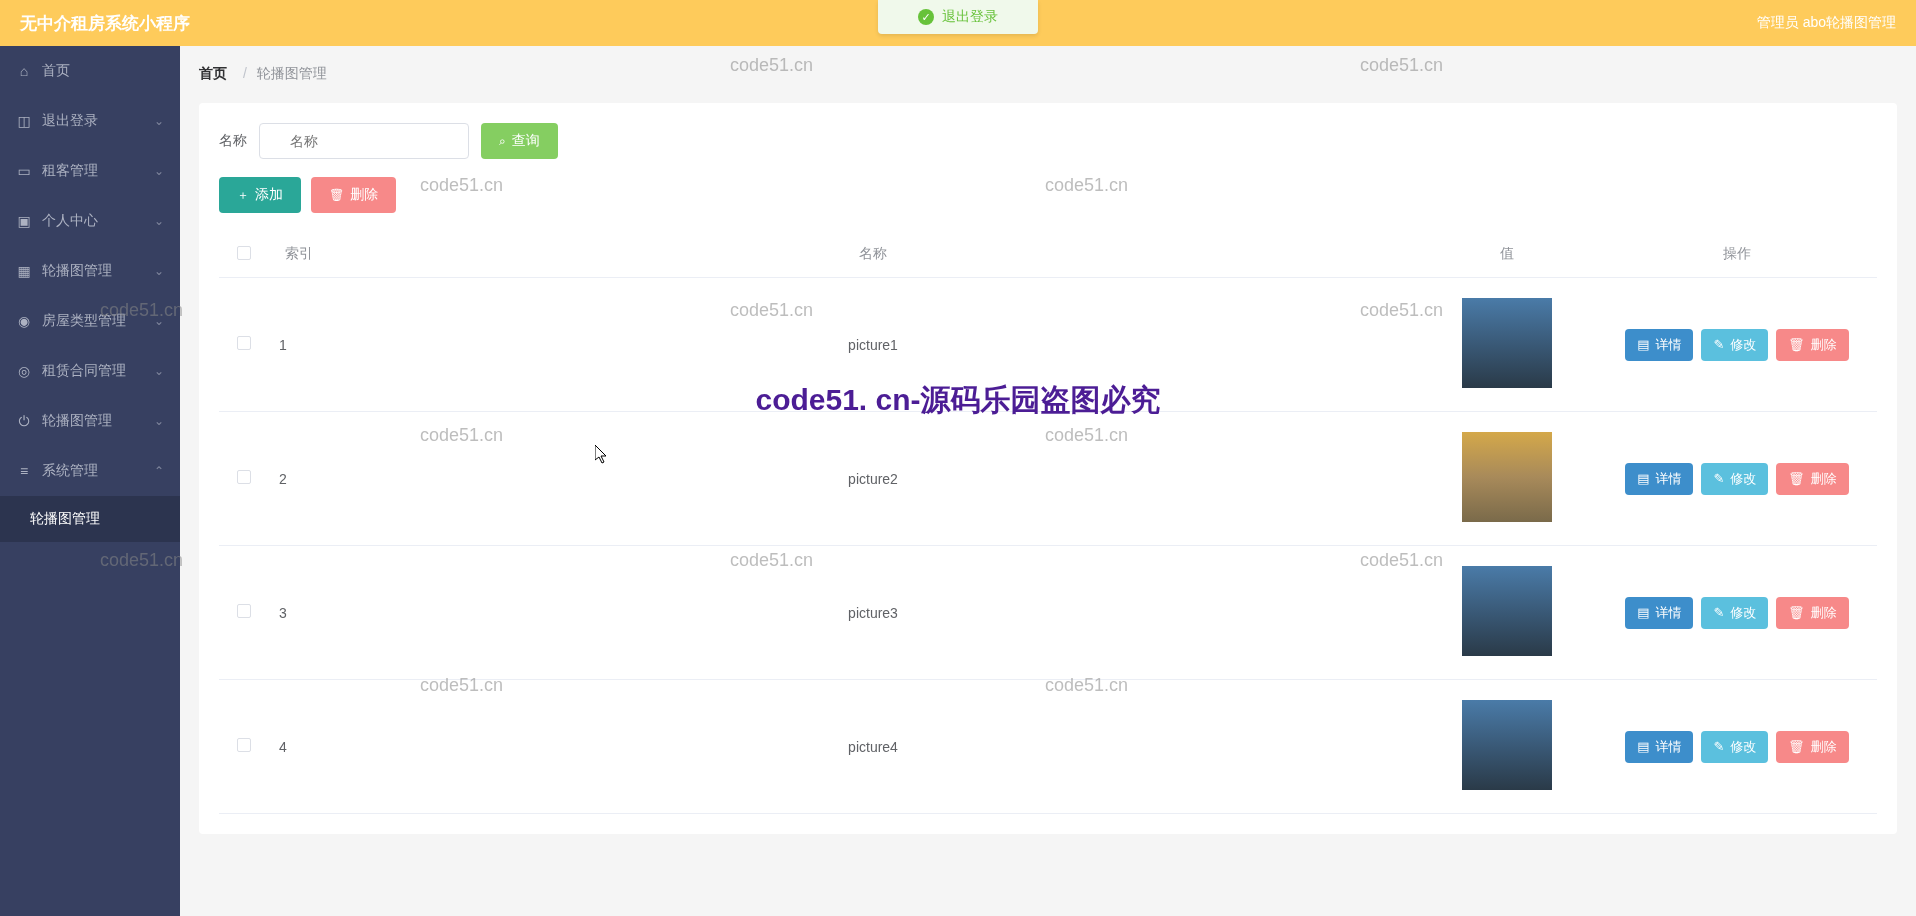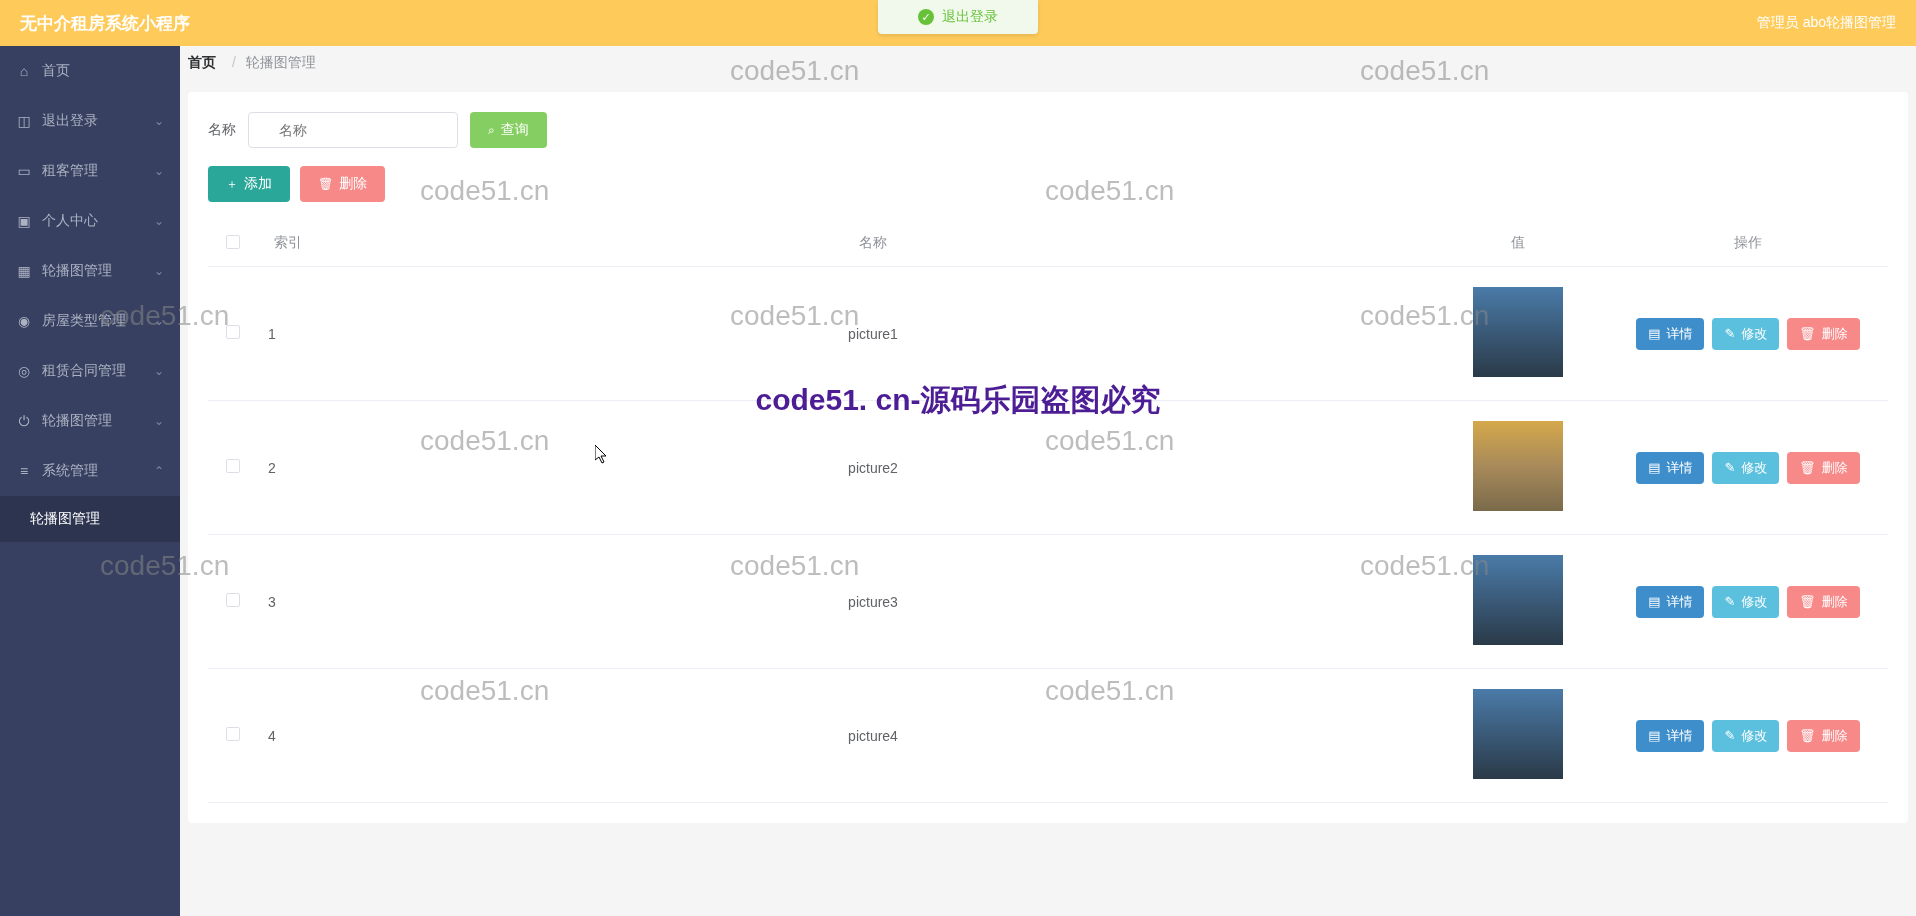--- a/index.html
+++ b/index.html
@@ -65,21 +65,21 @@
       padding: 14px 16px 14px 30px;
       background: #2c344f;
       font-size: 14px;
       cursor: pointer;
       color: #fff;
     }
     
     .main {
       flex: 1;
       overflow: auto;
-      padding: 8px;
+      padding: 19px;
     }
     .breadcrumb {
       font-size: 14px;
       color: #606266;
       margin-bottom: 20px;
     }
     .breadcrumb-home { color: #303133; font-weight: 600; margin-right: 6px; }
     .breadcrumb-sep { margin: 0 6px; color: #c0c4cc; }
     .breadcrumb-cur { color: #909399; }
     
@@ -149,21 +149,21 @@
     .thumb-alt {
       width: 90px; height: 90px;
       background: linear-gradient(180deg, #d4a84a 0%, #a88a5a 50%, #7a6a4a 100%);
       display: inline-block;
     }
     .ops-wrap { display: flex; gap: 8px; justify-content: center; }
     
     .watermark {
       position: fixed;
       color: #888;
-      font-size: 28px;
+      font-size: 18px;
       pointer-events: none;
       z-index: 5;
       opacity: 0.55;
     }
     .big-watermark {
       position: fixed;
       color: #4c1d95;
       font-size: 30px;
       font-weight: bold;
       pointer-events: none;

